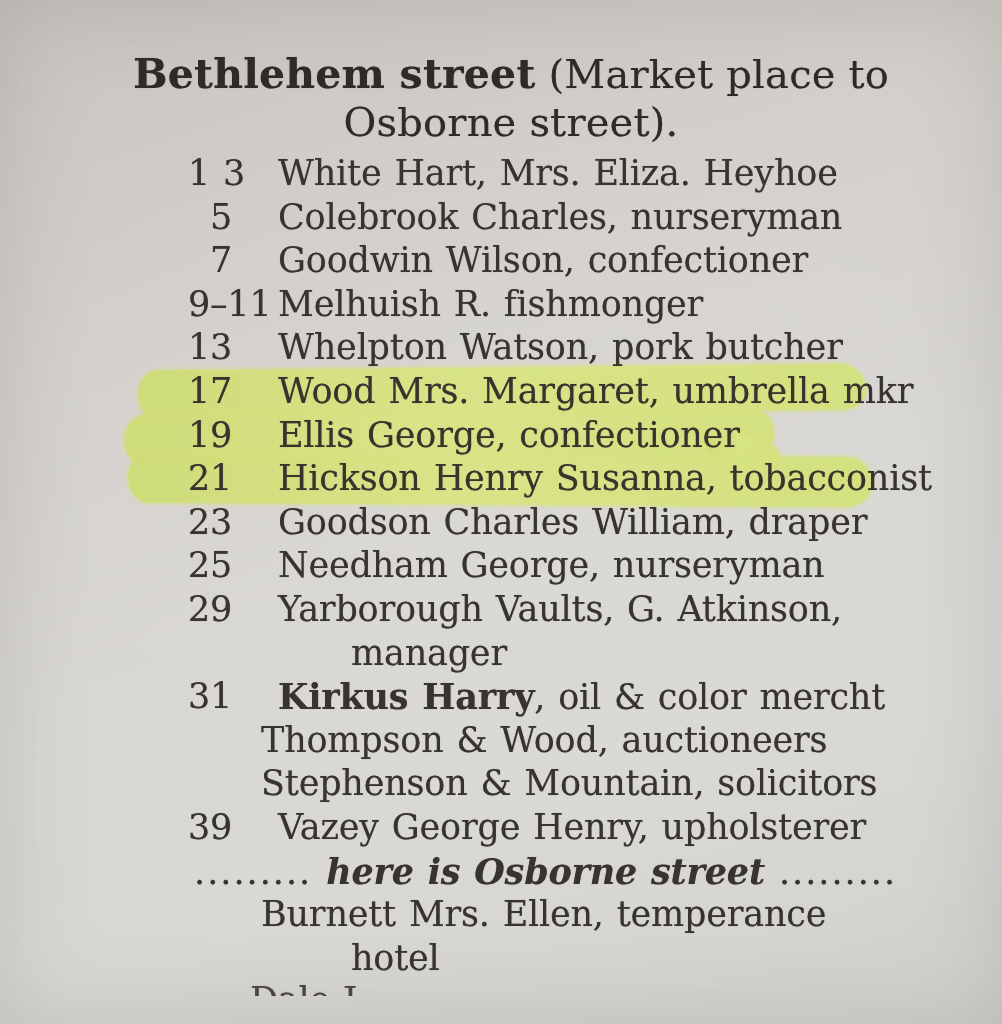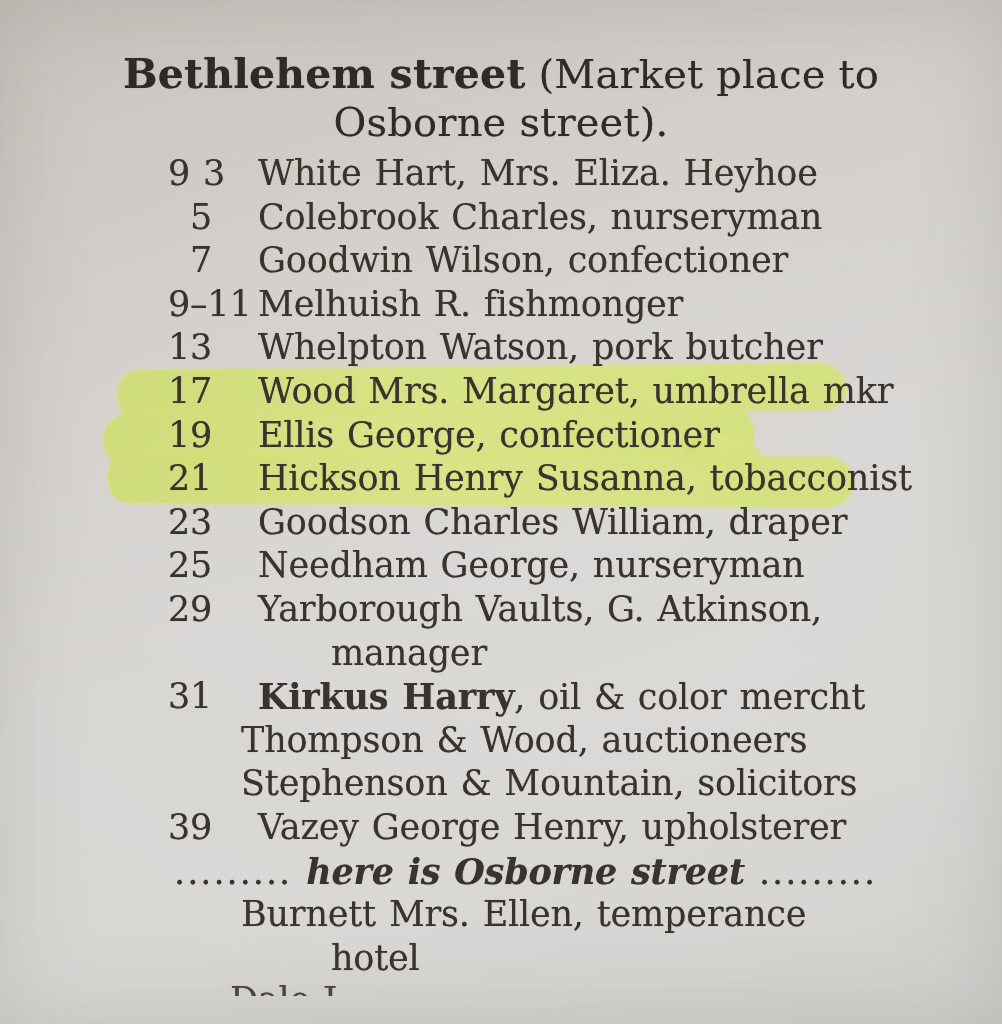--- a/index.html
+++ b/index.html
@@ -11,21 +11,21 @@
     font-family:"DejaVu Serif","Liberation Serif",serif;
     color:#37342e;
     background:
       radial-gradient(130% 95% at 52% 48%, rgba(255,255,255,0.08), rgba(0,0,0,0) 62%),
       linear-gradient(162deg, #c7c4bf 0%, #d2cfcb 28%, #d8d6d3 55%, #d9d7d4 75%, #d2d0cd 100%);
   }
   .paper::after{
     content:"";position:absolute;inset:0;pointer-events:none;
     box-shadow:inset 0 0 90px rgba(90,86,80,0.18);
   }
-  .ink{ text-shadow:0 0 0.7px rgba(55,52,46,0.55); }
+  .ink{ text-shadow:0 0 0.7px rgba(55,52,46,0.55);padding-left:20px; }
 
   
   .title{
     margin-top:50px;
     text-align:center;
     font-size:40px;
     line-height:48px;
     color:#2f2c27;
     letter-spacing:0.2px;
   }
@@ -96,21 +96,21 @@
 <body>
 
 <div class="paper">
 
   <div class="title ink">
     <div><span class="b">Bethlehem street</span><span> (Market place to</span></div>
     <div>Osborne street).</div>
   </div>
 
   <div class="list ink" id="list">
-      <div class="row"><span class="num">9 3</span><span class="txt">White Hart, Mrs. Eliza. Heyhoe</span></div>
+      <div class="row"><span class="num">1 3</span><span class="txt">White Hart, Mrs. Eliza. Heyhoe</span></div>
       <div class="row"><span class="num"> 5</span><span class="txt">Colebrook Charles, nurseryman</span></div>
       <div class="row"><span class="num"> 7</span><span class="txt">Goodwin Wilson, confectioner</span></div>
       <div class="row"><span class="num">9–11</span><span class="txt">Melhuish R. fishmonger</span></div>
       <div class="row"><span class="num">13</span><span class="txt">Whelpton Watson, pork butcher</span></div>
       <div class="row"><div class="mark mark-a"></div><span class="num">17</span><span class="txt">Wood Mrs. Margaret, umbrella mkr</span></div>
       <div class="row"><div class="mark mark-b"></div><div class="mark mark-b2"></div><span class="num">19</span><span class="txt">Ellis George, confectioner</span></div>
       <div class="row"><div class="mark mark-c"></div><span class="num">21</span><span class="txt">Hickson Henry Susanna, tobacconist</span></div>
       <div class="row"><span class="num">23</span><span class="txt">Goodson Charles William, draper</span></div>
       <div class="row"><span class="num">25</span><span class="txt">Needham George, nurseryman</span></div>
       <div class="row"><span class="num">29</span><span class="txt">Yarborough Vaults, G. Atkinson,</span></div>

